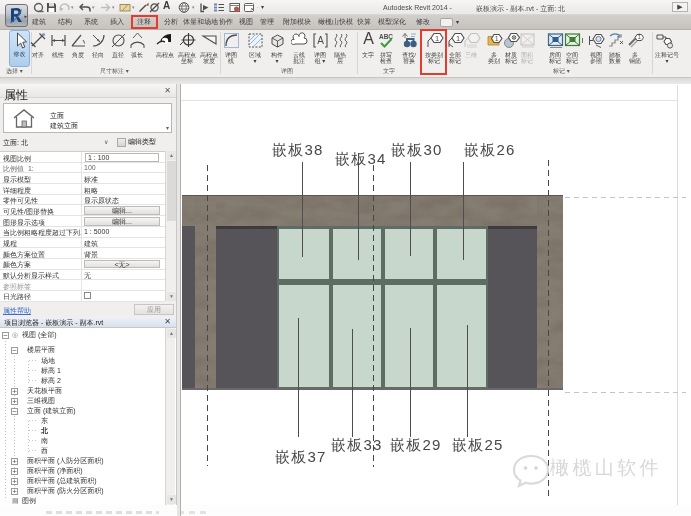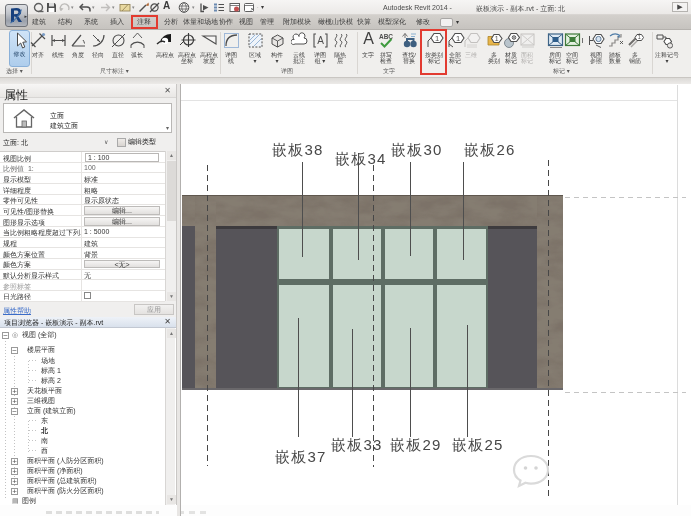--- a/index.html
+++ b/index.html
@@ -652,16 +652,17 @@
     <div class="dim-label" style="left:94px;top:351px;margin-top:12px;">嵌板37</div>
     <div class="dim-label" style="left:150px;top:351px;">嵌板33</div>
     <div class="dim-label" style="left:209px;top:351px;">嵌板29</div>
     <div class="dim-label" style="left:271px;top:351px;">嵌板25</div>
 
     <svg class="abs" style="left:328px;top:365px;" width="42" height="40" viewBox="0 0 42 40">
       <path d="M22 6 C12 6 5 12 5 20 C5 24.5 7.5 28.2 11.5 30.5 L10 36 L16.5 32.8 C18.2 33.3 20 33.6 22 33.6 C32 33.6 39 27.5 39 20 C39 12 32 6 22 6 Z" fill="none" stroke="#dadada" stroke-width="2.2"></path>
       <circle cx="16.5" cy="18" r="1.8" fill="#d4d4d4"></circle>
       <circle cx="27" cy="18" r="1.8" fill="#d4d4d4"></circle>
     </svg>
+    <div id="wmtext">橄榄山软件</div>
   </div>
     </div>
 
 </div>
 
 </body></html>

